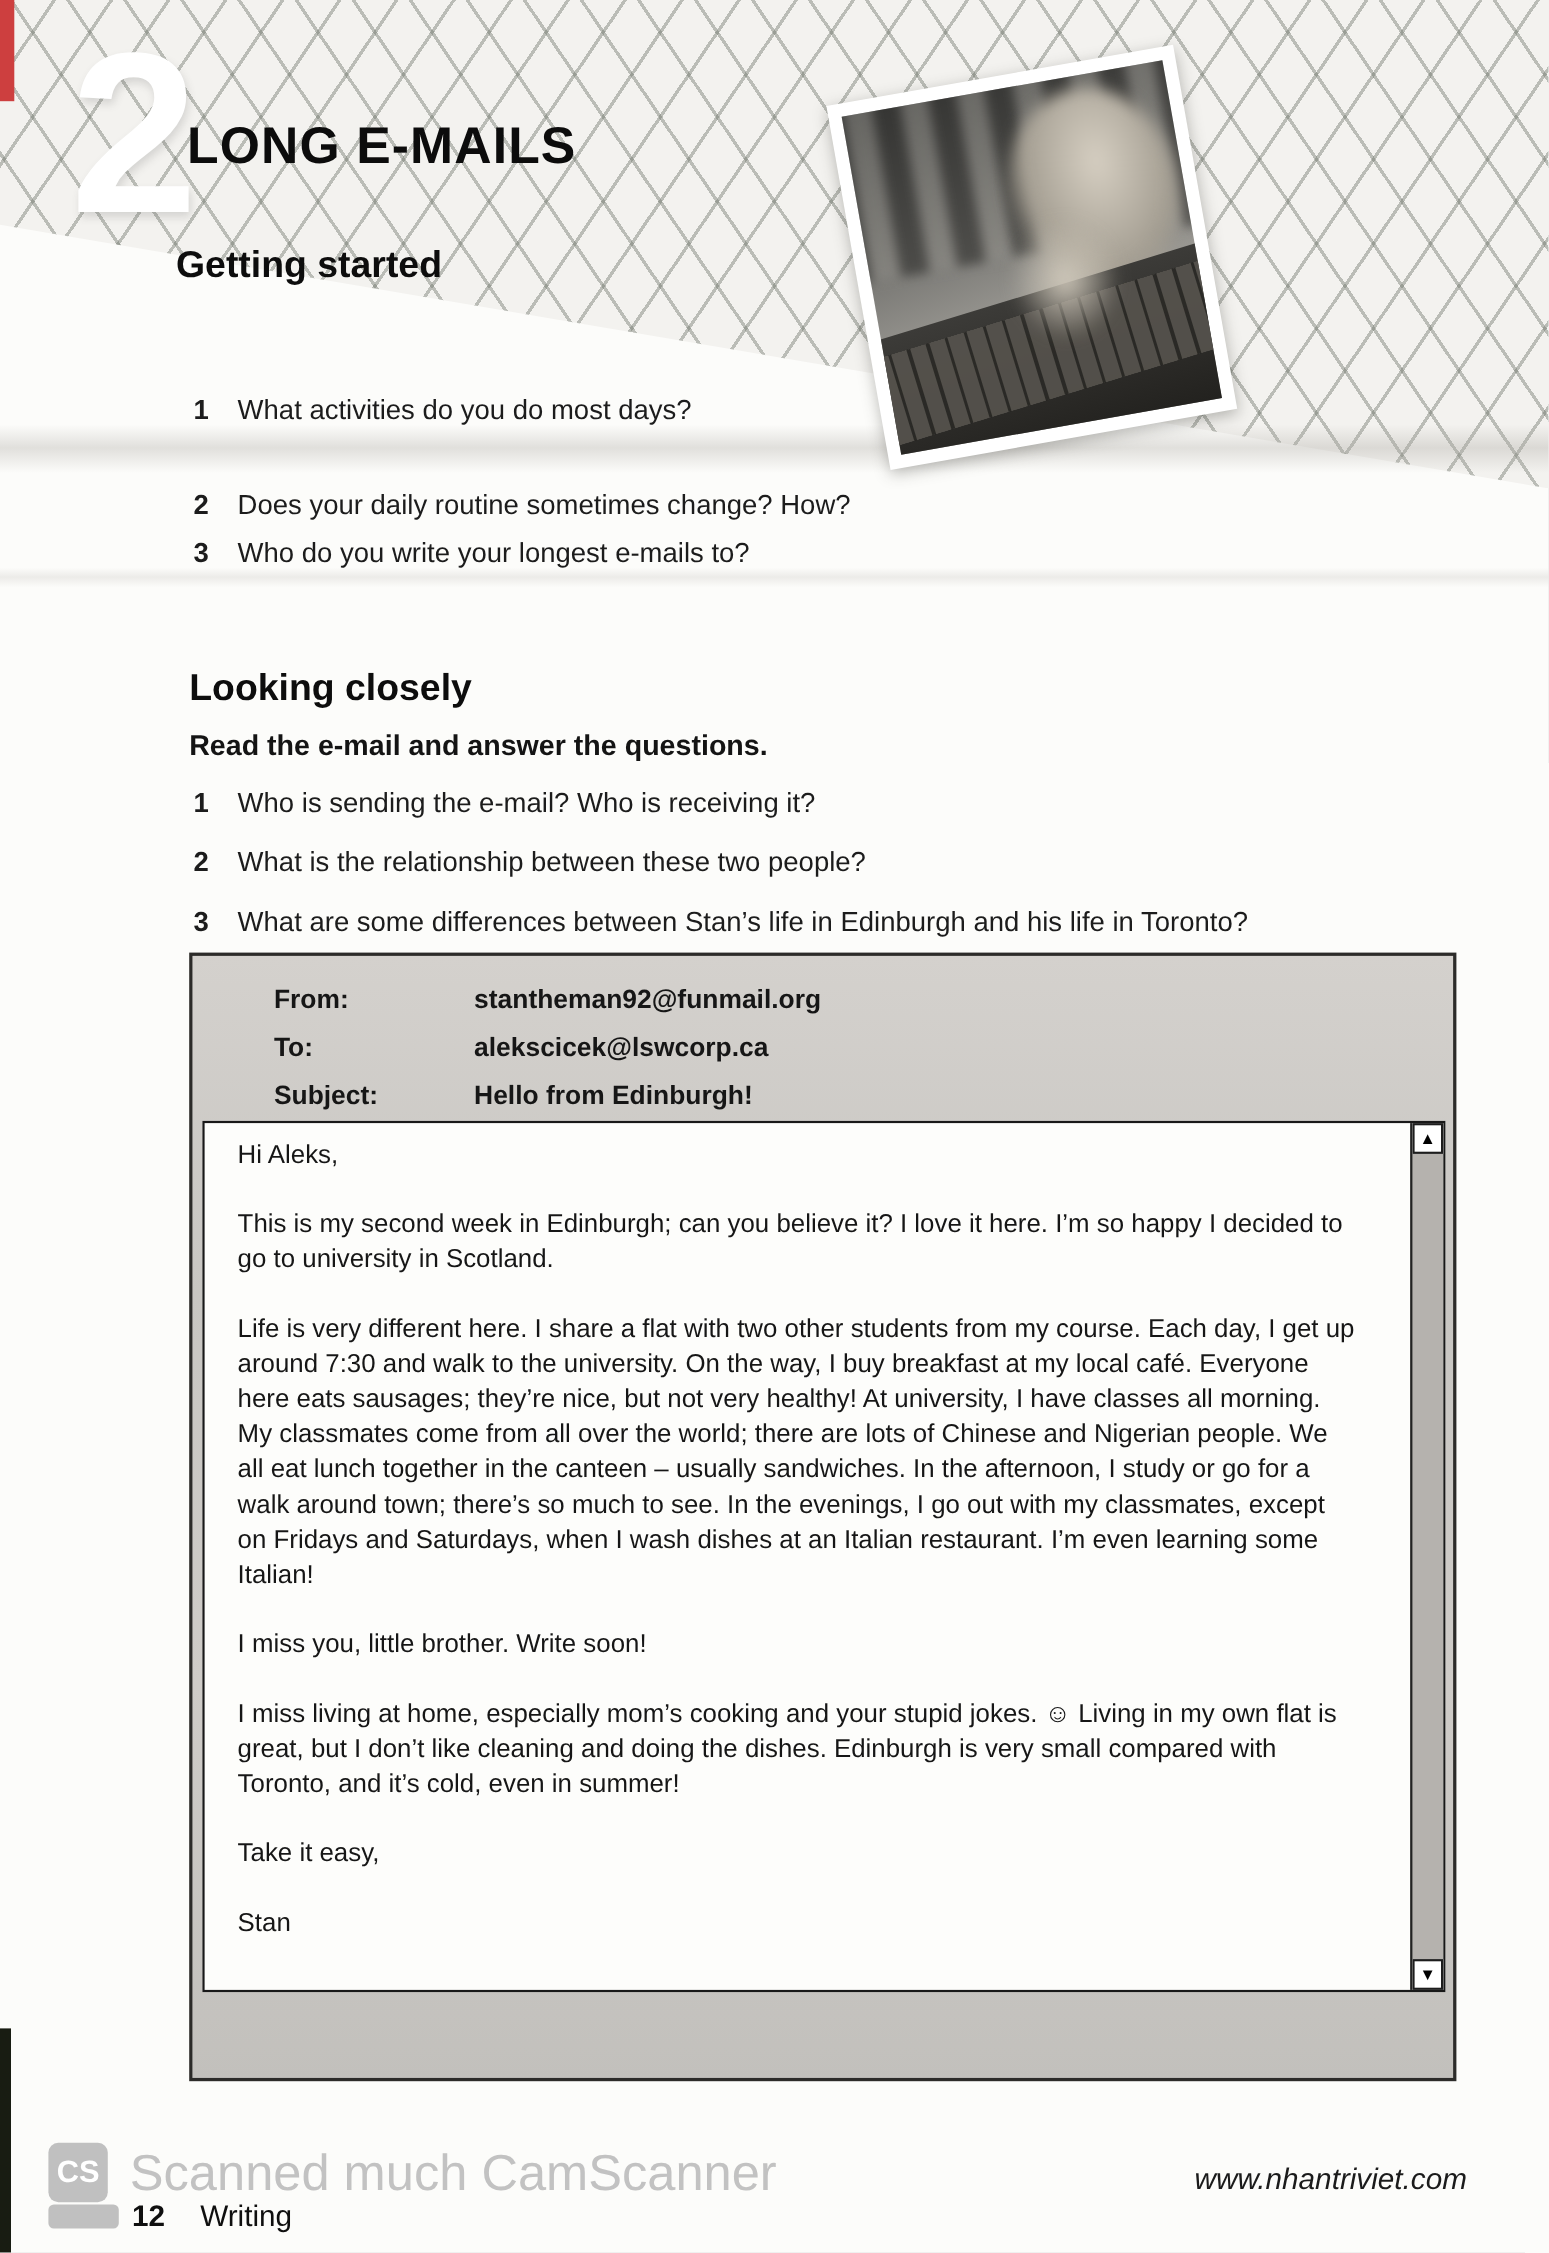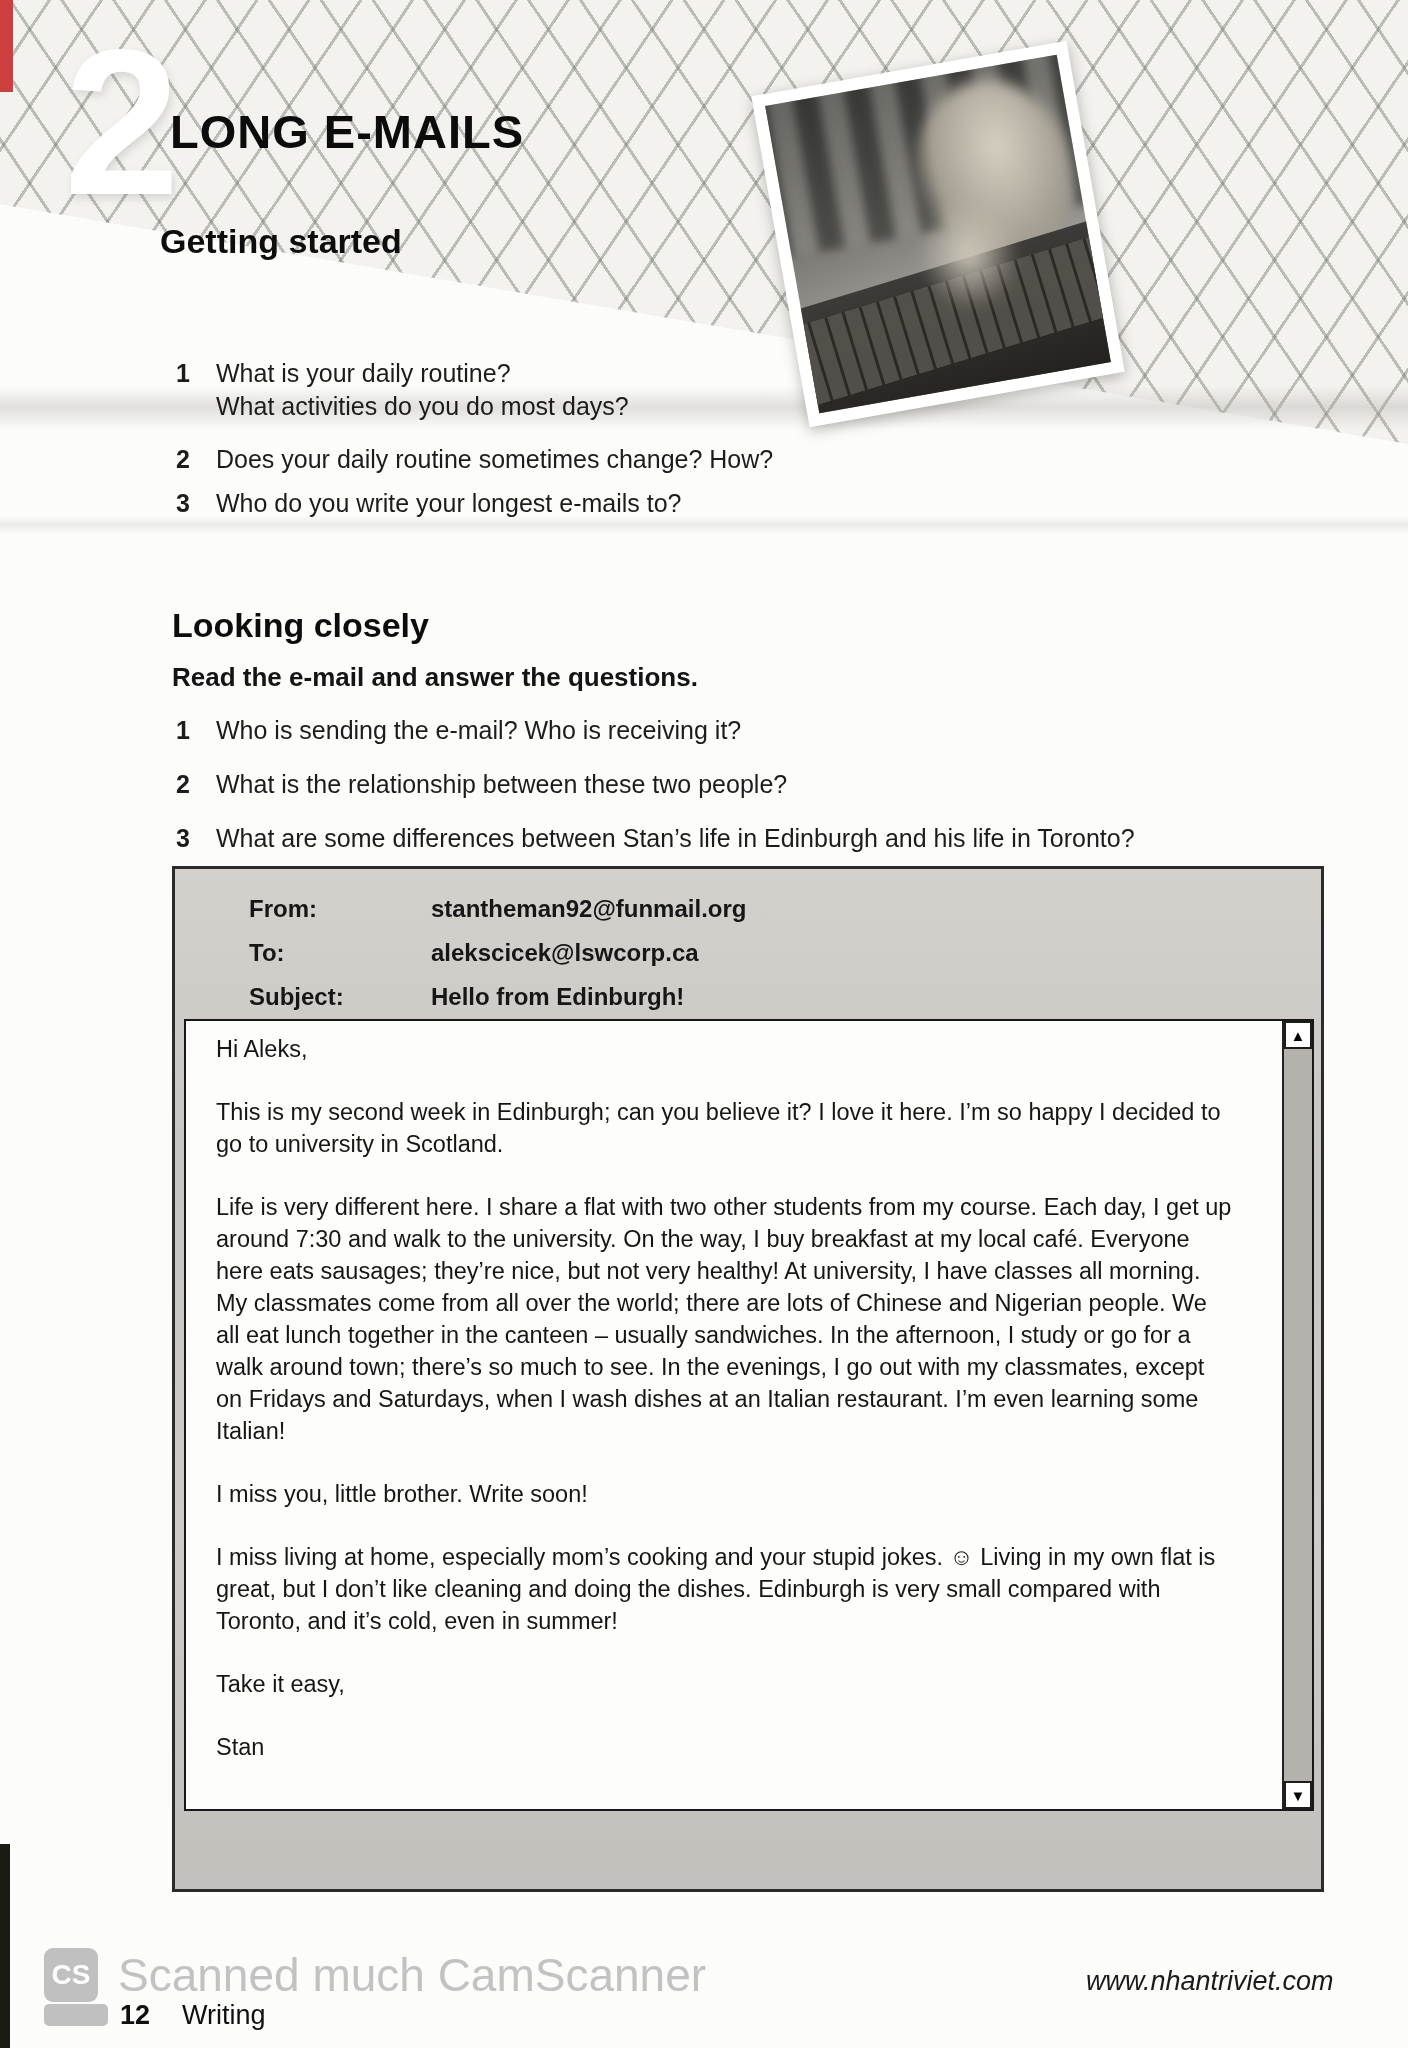--- a/index.html
+++ b/index.html
@@ -132,21 +132,20 @@
       </div>
       <div class="hand hand2"></div>
     </div>
   </div>
 
   <div class="h2" style="left:160px;top:222px;text-align:center;">Getting started</div>
 
   <div class="q" style="left:176px;top:357px;">
     <span class="num">1</span>
     <span class="text">
-      <div>What is your daily routine?</div>
       <div>What activities do you do most days?</div>
     </span>
   </div>
   <div class="q" style="left:176px;top:443px;">
     <span class="num">2</span>
     <span class="text">Does your daily routine sometimes change? How?</span>
   </div>
   <div class="q" style="left:176px;top:487px;">
     <span class="num">3</span>
     <span class="text">Who do you write your longest e-mails to?</span>

